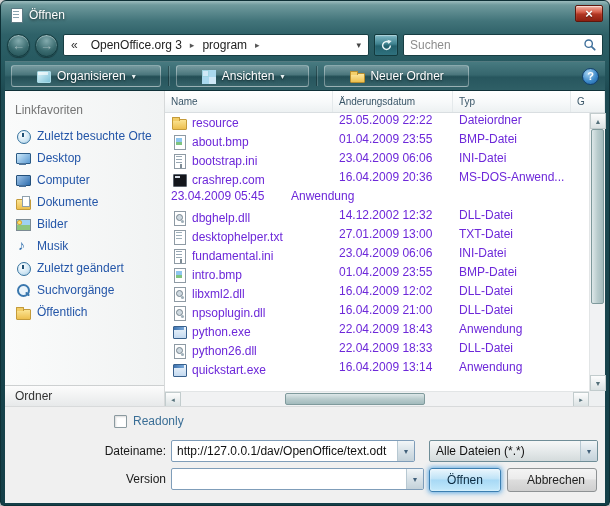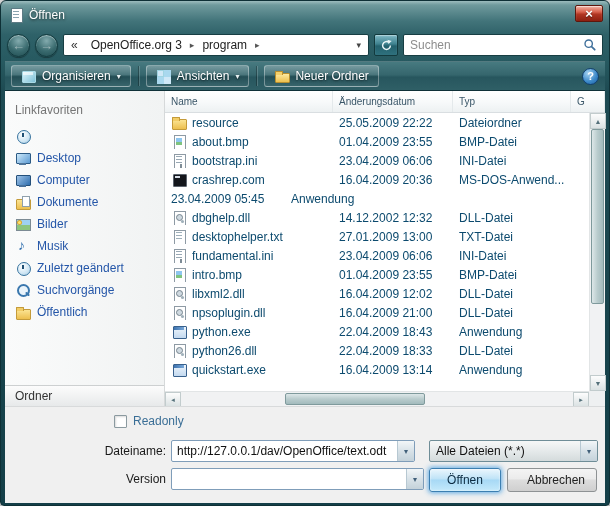--- a/index.html
+++ b/index.html
@@ -39,21 +39,21 @@
   .searchbox{width:200px;height:22px;flex:none;background:#fff;border:1px solid #173e43;border-radius:2px;
     display:flex;align-items:center;}
   .searchbox input{flex:1;min-width:0;border:0;outline:0;padding:0 6px;font-size:12px;color:#333;
     font-family:"Liberation Sans","DejaVu Sans",sans-serif;background:transparent;}
   .searchbox input::placeholder{color:#8d8d8d;opacity:1;}
   .search-icon{margin-right:5px;flex:none;display:flex;}
   
   .toolbar{position:absolute;top:60px;left:4px;right:4px;height:30px;display:flex;align-items:center;gap:7px;padding:0 6px;
     background:linear-gradient(180deg,#477a80,#35666d 46%,#27565e 54%,#2f5f66);
     border-top:1px solid rgba(255,255,255,.18);border-bottom:1px solid #0f3138;}
-  .tb-btn{height:22px;display:flex;align-items:center;padding:0 9px;color:#fff;font-size:12px;
+  .tb-btn{height:22px;display:flex;align-items:center;padding:0 24px;color:#fff;font-size:12px;
     border:1px solid rgba(255,255,255,.35);border-radius:3px;
     background:linear-gradient(180deg,rgba(255,255,255,.28),rgba(255,255,255,.10) 45%,rgba(0,0,0,.10) 50%,rgba(255,255,255,.06));
     text-shadow:0 1px 2px rgba(0,0,0,.5);}
   .tb-caret{margin-left:6px;font-size:8px;color:#e8f2f3;}
   .tb-sep{width:1px;height:20px;background:rgba(0,0,0,.28);box-shadow:1px 0 0 rgba(255,255,255,.18);}
   .help-btn{margin-left:auto;width:17px;height:17px;border-radius:50%;border:1px solid #123f6d;
     background:radial-gradient(circle at 35% 28%,#a6d4f2,#3a87c8 60%,#1d5f9f);
     color:#fff;font-size:11px;font-weight:bold;display:flex;align-items:center;justify-content:center;}
   .ti{width:15px;height:14px;position:relative;display:inline-block;margin-right:6px;flex:none;}
   .ti::before,.ti::after{content:"";position:absolute;}
@@ -97,21 +97,21 @@
   .si-music::before{content:"♪";left:3px;top:-1px;font-size:14px;line-height:15px;color:#2f6eae;font-weight:bold;}
   .si-search::before{left:2px;top:1px;width:9px;height:9px;border:2px solid #3b78ae;border-radius:50%;background:#eaf4fb;}
   .si-search::after{left:10px;top:10px;width:5px;height:2px;background:#3b78ae;transform:rotate(45deg);border-radius:1px;}
   
   .filepane{flex:1;position:relative;background:#fff;}
   .lh{position:absolute;left:0;top:0;right:0;height:22px;display:flex;font-size:10px;color:#3a5668;
     background:linear-gradient(#ffffff,#f7f9fa 55%,#edf1f2);border-bottom:1px solid #d9dee1;}
   .lh .hc{display:flex;align-items:center;padding-left:6px;border-right:1px solid #e4e9eb;}
   .h-name{width:168px;}.h-date{width:120px;}.h-type{width:118px;}.h-size{flex:1;}
   .rows{position:absolute;left:0;top:22px;right:16px;bottom:15px;overflow:hidden;background:#fff;}
-  .row{display:flex;height:19px;align-items:center;font-size:12px;color:#0c4a6e;}
+  .row{display:flex;height:19px;font-size:12px;color:#6d28d9;}
   .cell{white-space:nowrap;overflow:hidden;}
   .c-name{width:168px;display:flex;align-items:center;padding-left:6px;}
   .c-date{width:120px;padding-left:6px;}
   .c-type{width:118px;padding-left:6px;}
   .fi{width:16px;height:14px;position:relative;display:inline-block;flex:none;margin-right:5px;}
   .fi::before,.fi::after{content:"";position:absolute;}
   .fi-folder::before{left:1px;top:3px;width:13px;height:9px;border:1px solid #c49b3a;border-radius:1px;
     background:linear-gradient(#fbe493,#edbf4e);}
   .fi-folder::after{left:1px;top:1px;width:6px;height:3px;background:#f2cd67;border:1px solid #c49b3a;border-bottom:none;border-radius:1px 1px 0 0;}
   .fi-bmp::before,.fi-ini::before,.fi-txt::before,.fi-dll::before{left:3px;top:0;width:10px;height:13px;background:#fff;border:1px solid #8e9aa4;}
@@ -234,20 +234,21 @@
       <span>?</span>
     </div>
   </div>
 
   <div class="client">
 
     <div class="sidebar">
       <div class="sb-header">Linkfavoriten</div>
       <div class="sb-item">
         <span class="si si-clock"></span>
+        <span>Zuletzt besuchte Orte</span>
       </div>
       <div class="sb-item">
         <span class="si si-desktop"></span>
         <span>Desktop</span>
       </div>
       <div class="sb-item">
         <span class="si si-computer"></span>
         <span>Computer</span>
       </div>
       <div class="sb-item">

